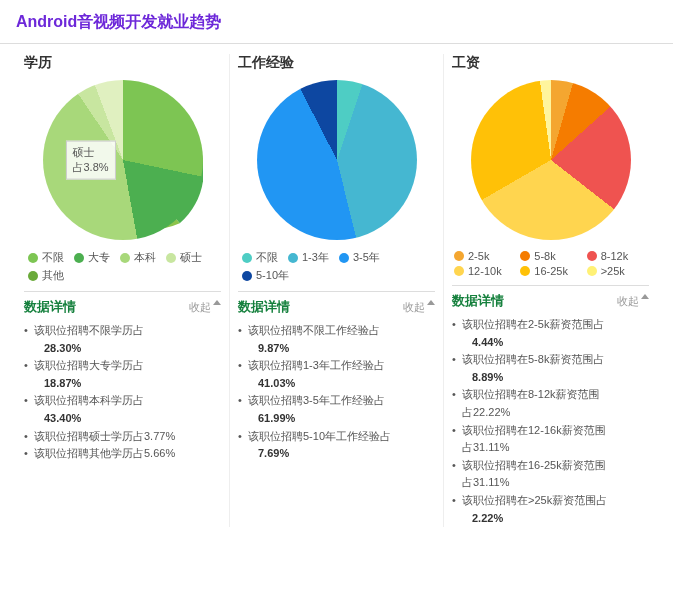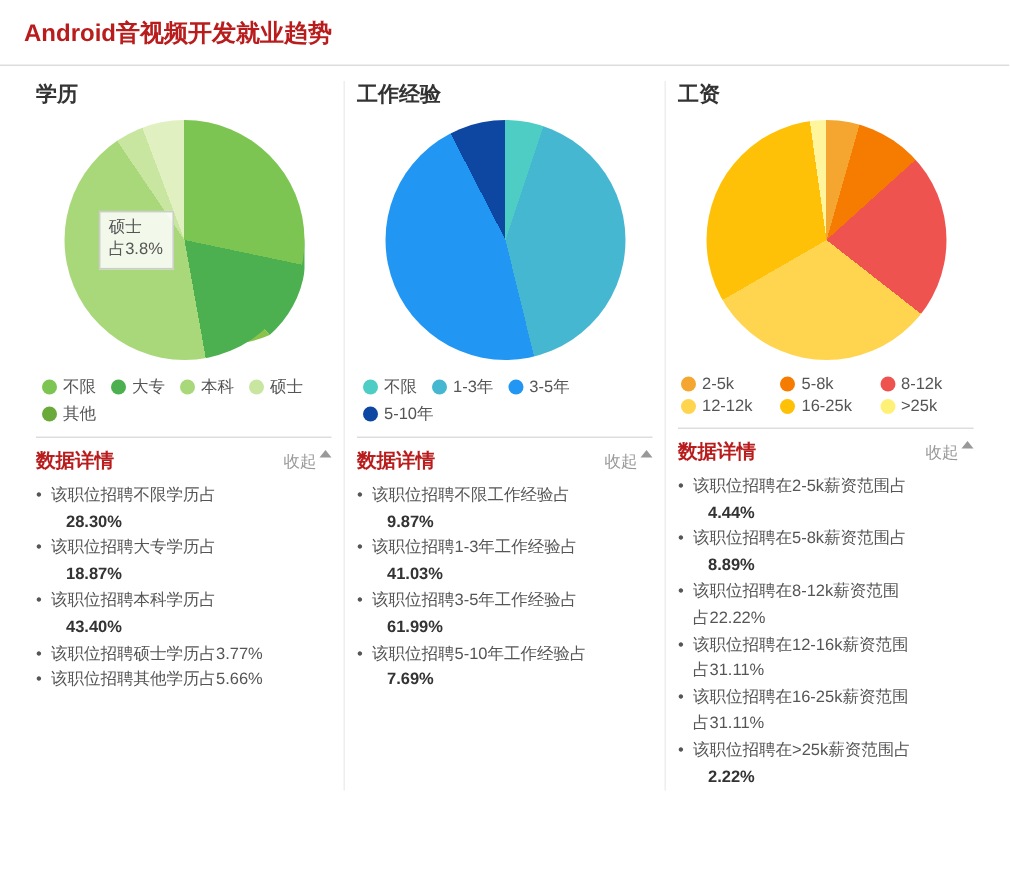--- a/index.html
+++ b/index.html
@@ -8,21 +8,21 @@
       font-size: 12px;
       background: #fff;
       color: #333;
       width: 673px;
     }
     .page-title {
       font-size: 16px;
       font-weight: bold;
       padding: 12px 16px 10px;
       border-bottom: 1px solid #ddd;
-      color: #b91c1c;
+      color: #6d28d9;
     }
     .charts-container {
       display: flex;
       padding: 10px 16px;
       gap: 0;
     }
     .chart-section {
       flex: 1;
       padding: 0 8px;
       border-right: 1px solid #eee;
@@ -79,21 +79,21 @@
       display: flex;
       align-items: center;
       justify-content: space-between;
       border-top: 1px solid #ddd;
       padding-top: 6px;
       margin-top: 4px;
     }
     .detail-title {
       font-size: 13px;
       font-weight: bold;
-      color: #b91c1c;
+      color: #15803d;
       text-align: center;
     }
     .detail-toggle {
       font-size: 11px;
       color: #999;
       cursor: pointer;
       display: flex;
       gap: 2px;
     }
     .detail-toggle .arrow {
@@ -281,21 +281,21 @@
       <div class="legend-item">
         <div class="legend-dot" style="background:#F57C00;"></div>
         <span>5-8k</span>
       </div>
       <div class="legend-item">
         <div class="legend-dot" style="background:#EF5350;"></div>
         <span>8-12k</span>
       </div>
       <div class="legend-item">
         <div class="legend-dot" style="background:#FFD54F;"></div>
-        <span>12-12k</span>
+        <span>12-10k</span>
       </div>
       <div class="legend-item">
         <div class="legend-dot" style="background:#FFC107;"></div>
         <span>16-25k</span>
       </div>
       <div class="legend-item">
         <div class="legend-dot" style="background:#FFF176;"></div>
         <span>&gt;25k</span>
       </div>
     </div>

